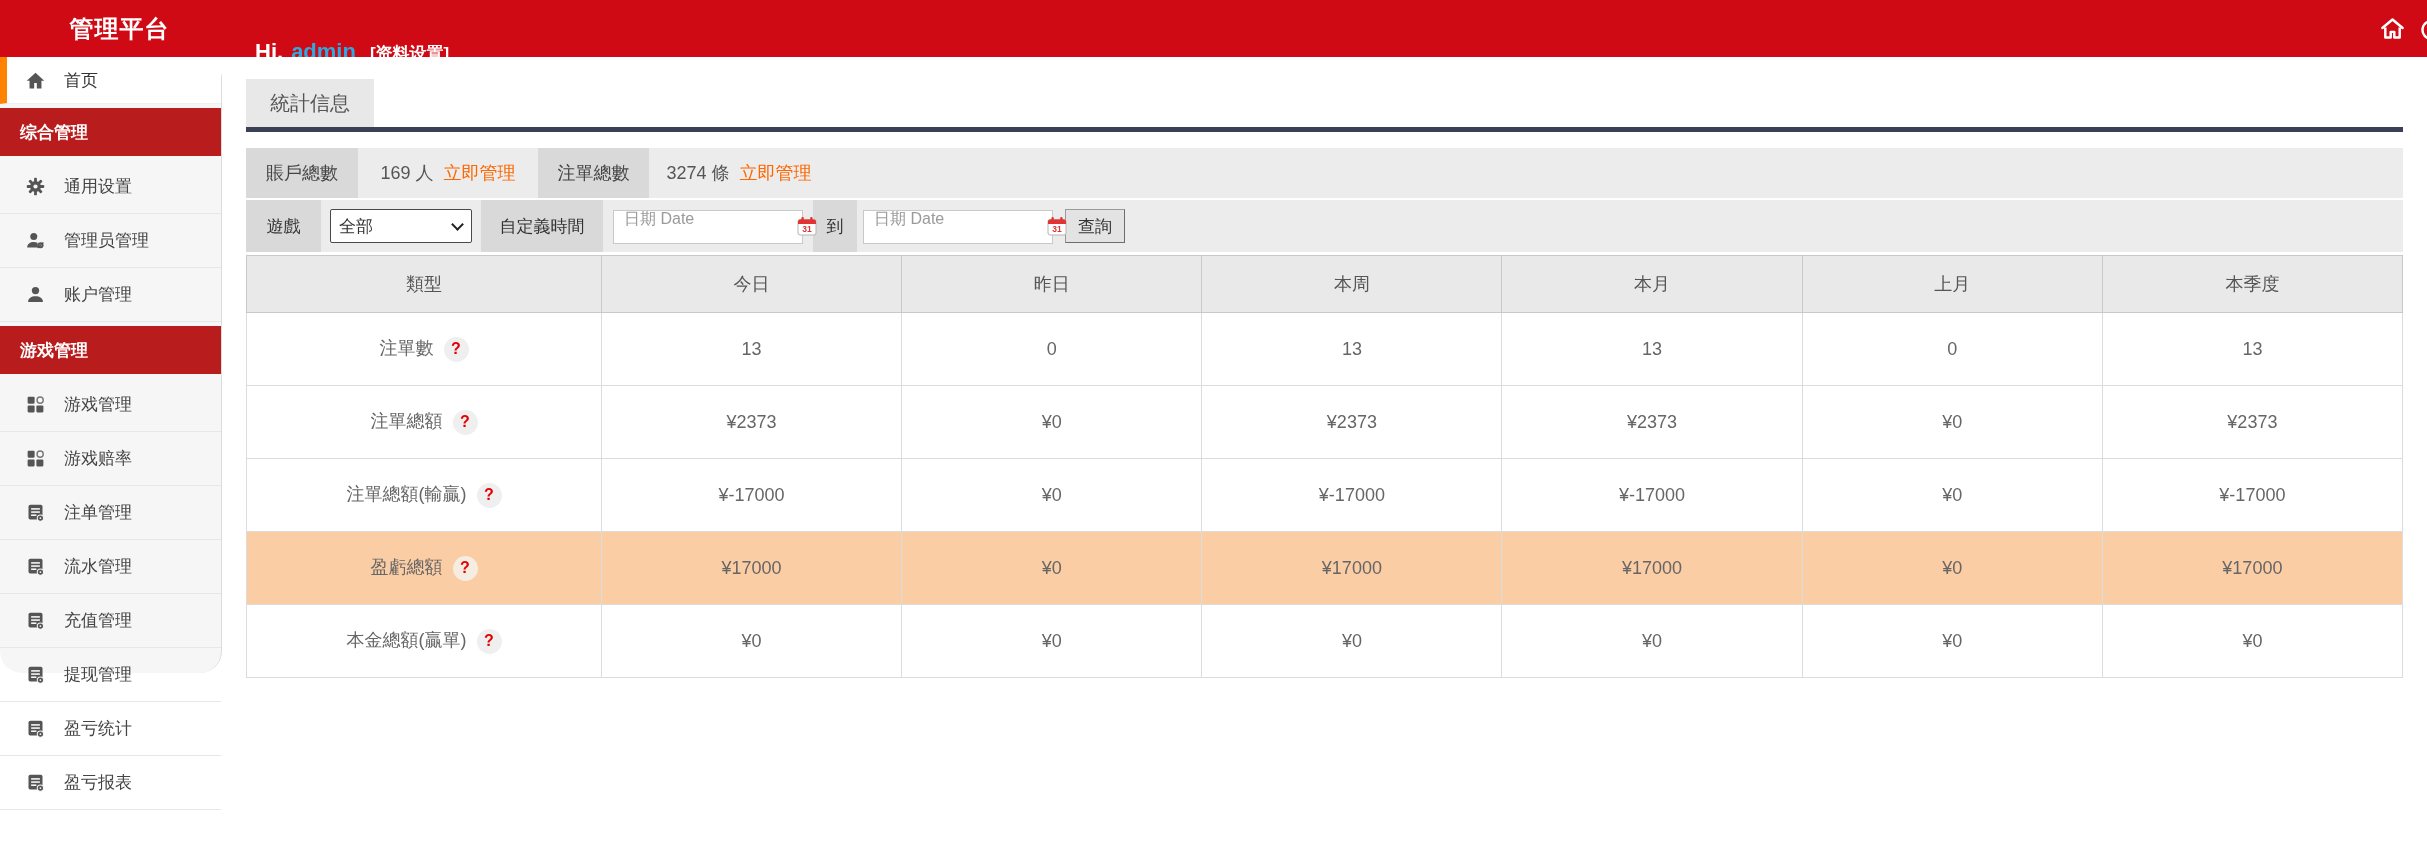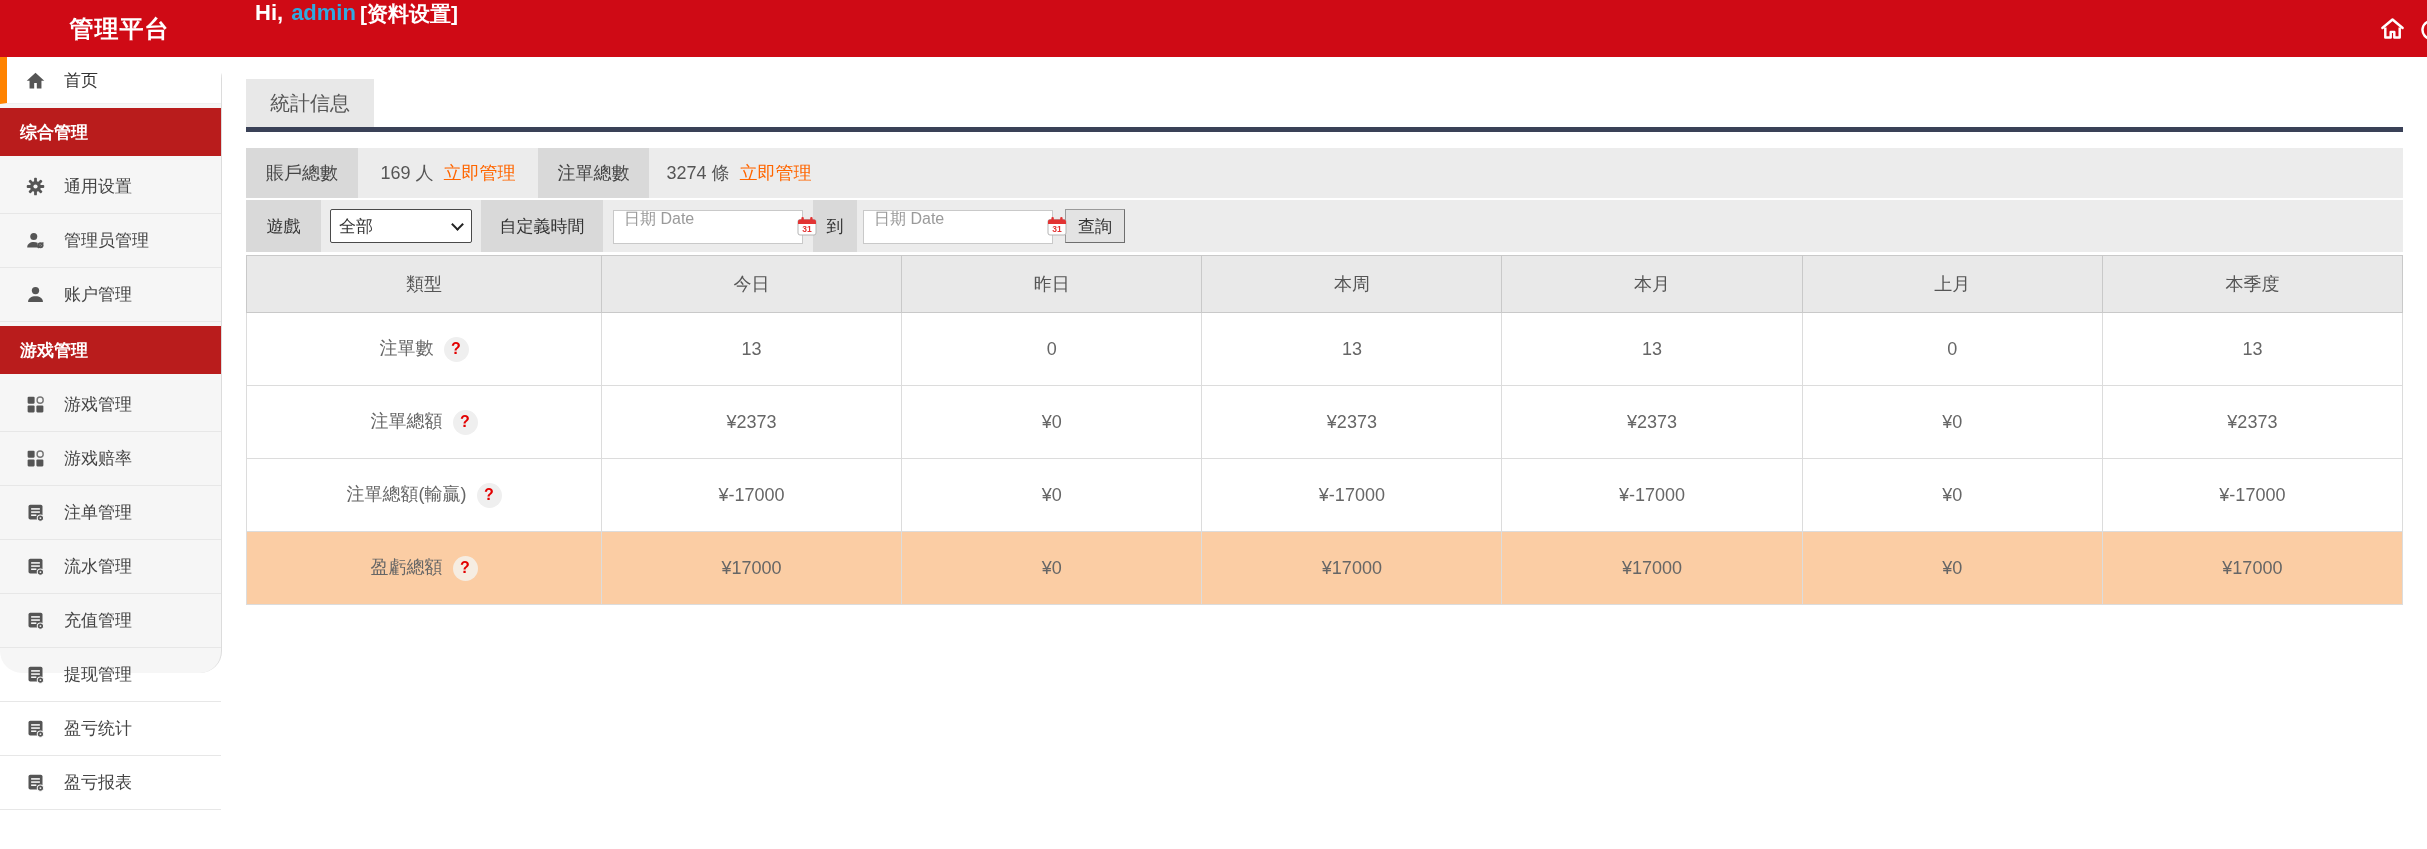--- a/index.html
+++ b/index.html
@@ -3,24 +3,24 @@
 <meta charset="utf-8">
 <style>
   html,body{margin:0;padding:0;background:#fff;}
   *{box-sizing:border-box;font-family:"Liberation Sans","DejaVu Sans",sans-serif;}
   .page{position:relative;width:2427px;height:849px;overflow:hidden;background:#fff;}
 
   
   .top-header{position:absolute;left:0;top:0;width:2427px;height:57px;background:#cf0a15;}
   .brand{position:absolute;left:0;top:0;width:222px;height:57px;line-height:57px;text-align:center;
          color:#fff;font-size:24px;font-weight:bold;letter-spacing:1px;padding-left:17px;}
-  .greeting{position:absolute;left:255px;top:0;height:65px;display:flex;align-items:flex-start;}
+  .greeting{position:absolute;left:255px;top:0;height:65px;display:flex;align-items:flex-end;}
   .greeting .hi{color:#fff;font-size:22px;font-weight:bold;}
   .greeting .username{color:#2faae1;font-size:22px;font-weight:bold;margin-left:8px;}
-  .greeting .profile{color:#fff;font-size:21px;font-weight:bold;margin-left:4px;cursor:pointer;text-decoration:none;}
+  .greeting .profile{color:#fff;font-size:17px;font-weight:bold;margin-left:14px;cursor:pointer;text-decoration:none;}
   .header-icons{position:absolute;right:0;top:0;height:57px;display:flex;align-items:center;}
   .hicon{width:27px;height:27px;display:inline-flex;align-items:center;justify-content:center;cursor:pointer;}
   .hicon.home{margin-right:12px;}
   .hicon.power{margin-right:-18px;} 
 
   
   .sidebar{position:absolute;left:0;top:57px;width:222px;height:616px;background:#f6f6f6;border-right:1px solid #dcdcdc;border-radius:22px;}
   .side-item{display:flex;align-items:center;height:54px;padding-left:24px;border-bottom:1px solid #e7e7e7;
              color:#444;font-size:17px;cursor:pointer;}
   .side-item .icon{width:22px;height:22px;margin-right:18px;display:inline-flex;align-items:center;justify-content:center;}
@@ -366,17 +366,26 @@
           </tr>
           <tr class="highlight">
             <td><span>盈虧總額</span><span class="qbadge">?</span></td>
             <td>¥17000</td>
             <td>¥0</td>
             <td>¥17000</td>
             <td>¥17000</td>
             <td>¥0</td>
             <td>¥17000</td>
           </tr>
+          <tr class="">
+            <td><span>本金總額(贏單)</span><span class="qbadge">?</span></td>
+            <td>¥0</td>
+            <td>¥0</td>
+            <td>¥0</td>
+            <td>¥0</td>
+            <td>¥0</td>
+            <td>¥0</td>
+          </tr>
         </tbody>
     </table>
 
   </div>
 </div>
 
 </body></html>

